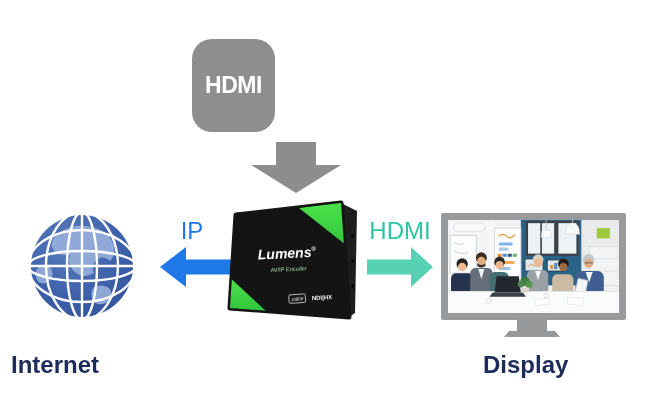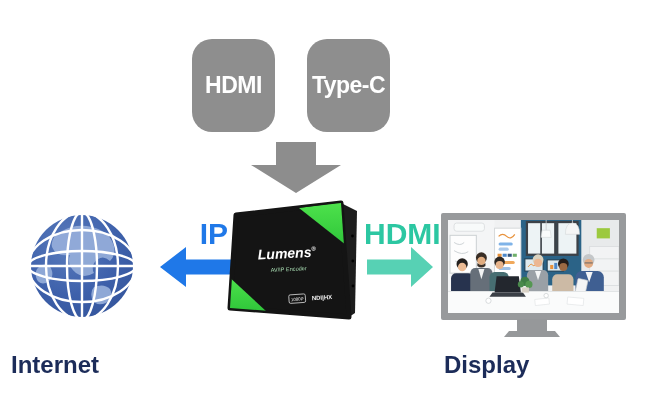--- a/index.html
+++ b/index.html
@@ -14,21 +14,21 @@
     display:flex;align-items:center;justify-content:center;
     color:#ffffff;font-weight:bold;font-size:23px;letter-spacing:-0.5px;
   }
   .chip-hdmi{left:192px;top:39px;}
   .chip-typec{left:307px;top:39px;}
   
   .down-arrow{left:251px;top:142px;}
   .ip-arrow{left:160px;top:247px;}
   .hdmi-arrow{left:367px;top:247px;}
   .flow-label{
-    width:72px;text-align:right;font-weight:bold;font-size:30px;letter-spacing:0px;
+    width:72px;text-align:center;font-weight:normal;font-size:24px;letter-spacing:0px;
   }
   .ip-label{left:156px;top:217px;color:#1f78e8;}
   .hdmi-label{left:364px;top:217px;width:72px;color:#2cc7a2;}
   
   .globe{left:24px;top:203px;}
   
   .device{left:225px;top:198px;}
   
   .monitor-frame{
     left:441px;top:213px;width:185px;height:107px;
@@ -39,32 +39,29 @@
   .monitor-base{
     left:504px;top:331px;width:56px;height:6px;background:#96989a;
     clip-path:polygon(9% 0,91% 0,100% 100%,0 100%);
   }
   
   .node-label{
     width:140px;font-weight:bold;font-size:24px;color:#1c2c59;
   }
   .label-internet{left:11px;top:351px;}
   .label-model{left:225px;top:351px;}
-  .label-display{left:444px;top:351px;}
+  .label-display{left:483px;top:351px;}
 </style>
 </head>
 <body>
 
 <div class="canvas">
 
   <div class="abs chip chip-hdmi">
     <span>HDMI</span>
-  </div>
-  <div class="abs chip chip-typec">
-    <span>Type-C</span>
   </div>
 
   <svg class="abs down-arrow" width="90" height="51" viewBox="0 0 90 51">
     <polygon points="25,0 65,0 65,23 90,23 45,51 0,23 25,23" fill="#8d8d8d"></polygon>
   </svg>
 
   <svg class="abs globe" width="118" height="126" viewBox="0 0 118 126">
     <defs>
       <radialGradient id="gsp" cx="38%" cy="30%" r="80%">
         <stop offset="0%" stop-color="#5b7dbd"></stop>

